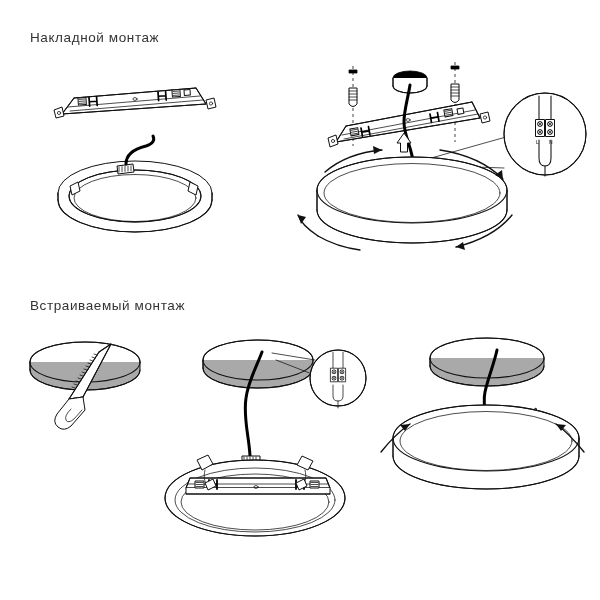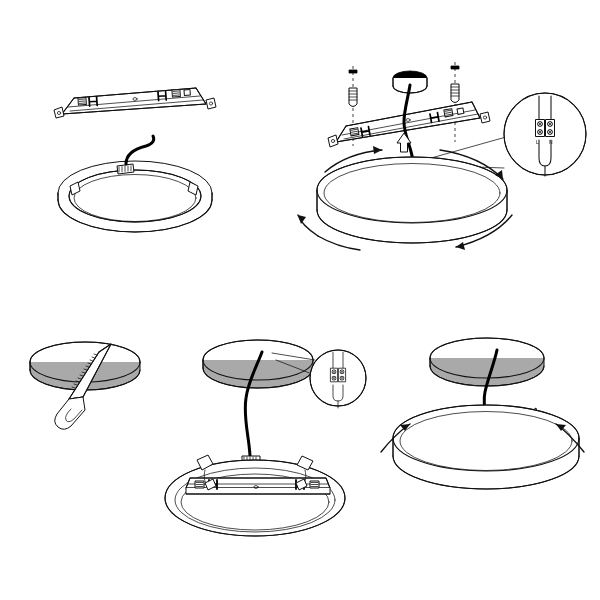--- a/index.html
+++ b/index.html
@@ -50,21 +50,23 @@
   .fillK { fill: #000000; stroke: #000000; stroke-width: 0.8; }
   .arrow { fill: none; stroke: #111111; stroke-width: 1.4; stroke-linecap: round; }
   .arrowHead { fill: #111111; stroke: none; }
   .termTxt { font-family: "Liberation Sans", sans-serif; font-size: 5px; fill: #111111; }
 </style>
 </head>
 <body>
 
 <div id="sheet">
 
-
+  <div class="section-title" id="title-surface">Накладной монтаж</div>
+
+  <div class="section-title" id="title-recessed">Встраиваемый монтаж</div>
 
   <svg class="art" viewBox="0 0 600 600" xmlns="http://www.w3.org/2000/svg">
 
     <defs>
       <g id="terminalBlockGroup">
         <rect x="-9.5" y="-8.5" width="9" height="17" class="fillW"></rect>
         <rect x="0.5" y="-8.5" width="9" height="17" class="fillW"></rect>
         <circle cx="-5" cy="-4" r="2.4" class="fillW"></circle>
         <circle cx="5" cy="-4" r="2.4" class="fillW"></circle>
         <circle cx="-5" cy="4" r="2.4" class="fillW"></circle>

